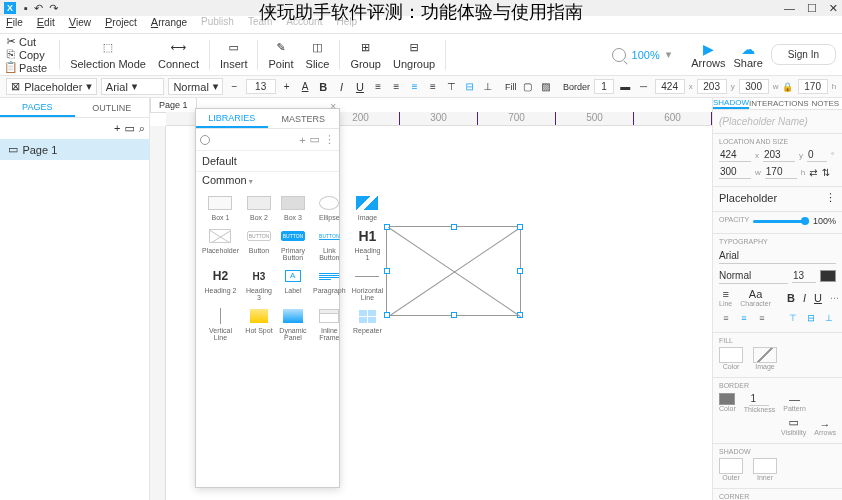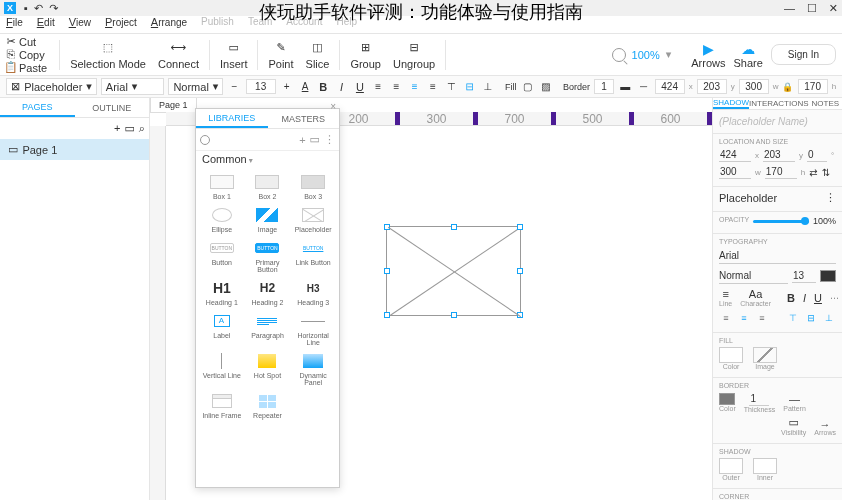--- a/index.html
+++ b/index.html
@@ -34,38 +34,38 @@
 .fmt-input{width:30px;border:1px solid #ddd;padding:1px 2px;font-size:10px;text-align:center}
 .main{display:flex;height:402px}
 .left-panel{width:150px;border-right:1px solid #e5e5e5;display:flex;flex-direction:column}
 .left-tabs{display:flex;height:20px;border-bottom:1px solid #e5e5e5}
 .left-tab{flex:1;display:flex;align-items:center;justify-content:center;font-size:9px;cursor:pointer;color:#666}
 .left-tab.active{color:#13a3f7;border-bottom:2px solid #13a3f7}
 .page-item{padding:4px 8px;font-size:10px;background:#d4ebf9;display:flex;align-items:center;gap:4px}
 .canvas-area{flex:1;background:#fff;position:relative;overflow:hidden}
 .page-tab{position:absolute;top:0;left:0;padding:2px 8px;font-size:9px;background:#fff;border:1px solid #ddd;border-top:none}
 .ruler-h{position:absolute;top:14px;left:16px;right:0;height:14px;background:#f5f5f5;border-bottom:1px solid #ddd;display:flex}
-.ruler-h span{width:80px;font-size:12px;color:#999;text-align:center;border-right:5px solid #4c1d95}
+.ruler-h span{width:80px;font-size:10px;color:#999;text-align:center;border-right:1px solid #4c1d95}
 .ruler-v{position:absolute;top:28px;left:0;width:16px;bottom:0;background:#f5f5f5;border-right:1px solid #ddd}
 .canvas{position:absolute;top:28px;left:16px;right:0;bottom:0;background:#fff}
 .placeholder-shape{position:absolute;left:220px;top:100px;width:135px;height:90px;border:1px solid #999;background:#fff}
 .placeholder-shape::before,.placeholder-shape::after{content:'';position:absolute;background:#999;width:1px;height:160px;top:-35px;left:50%}
 .placeholder-shape::before{transform:rotate(56deg)}
 .placeholder-shape::after{transform:rotate(-56deg)}
 .sel-handle{position:absolute;width:6px;height:6px;background:#fff;border:1px solid #13a3f7}
 .lib-panel{position:absolute;left:45px;top:10px;width:145px;height:380px;background:#fff;border:1px solid #ccc;box-shadow:0 2px 8px rgba(0,0,0,0.15);z-index:50}
 .lib-header{display:flex;height:20px;border-bottom:1px solid #e5e5e5}
 .lib-tab{flex:1;display:flex;align-items:center;justify-content:center;font-size:9px;cursor:pointer;color:#666}
 .lib-tab.active{color:#13a3f7;border-bottom:2px solid #13a3f7}
 .lib-close{position:absolute;right:3px;top:-8px;font-size:10px;color:#999;cursor:pointer}
 .lib-search{padding:4px;display:flex;align-items:center;gap:4px;border-bottom:1px solid #eee}
 .lib-search-icon{width:10px;height:10px;border:1px solid #999;border-radius:50%}
 .lib-default{padding:4px 6px;font-size:11px;border-bottom:1px solid #eee}
 .lib-section{padding:2px 6px;font-size:8px;color:#999}
-.lib-grid{display:grid;grid-template-columns:repeat(3,1fr);gap:2px;padding:4px}
+.lib-grid{display:grid;grid-template-columns:repeat(5,1fr);gap:2px;padding:4px}
 .lib-item{display:flex;flex-direction:column;align-items:center;gap:2px;padding:2px;cursor:pointer}
 .lib-item-icon{width:28px;height:18px;display:flex;align-items:center;justify-content:center}
 .lib-item-label{font-size:7px;color:#666;text-align:center}
 .box-shape{width:24px;height:14px;border:1px solid #ccc;background:#f9f9f9}
 .ellipse-shape{width:20px;height:14px;border:1px solid #ccc;border-radius:50%}
 .img-shape{width:22px;height:14px;background:linear-gradient(135deg,#13a3f7 40%,#fff 40%,#fff 60%,#13a3f7 60%)}
 .ph-shape{width:22px;height:14px;border:1px solid #ccc;position:relative;overflow:hidden}
 .ph-shape::before,.ph-shape::after{content:'';position:absolute;width:1px;height:26px;background:#ccc;top:-6px;left:50%}
 .ph-shape::before{transform:rotate(58deg)}
 .ph-shape::after{transform:rotate(-58deg)}
@@ -303,20 +303,21 @@
         <div class="lib-tab active">LIBRARIES</div>
         <div class="lib-tab">MASTERS</div>
       </div>
       <div class="lib-search">
         <span class="lib-search-icon"></span>
         <div style="flex:1"></div>
         <span style="color:#999">+</span>
         <span style="color:#999">▭</span>
         <span style="color:#999">⋮</span>
       </div>
+      <div class="lib-default">Default</div>
       <div class="lib-section"><span>Common</span> ▾</div>
       <div class="lib-grid">
         <div class="lib-item">
             <div class="lib-item-icon">
               <div class="box-shape"></div>
             </div>
             <div class="lib-item-label">Box 1</div>
           </div>
         <div class="lib-item">
             <div class="lib-item-icon">

